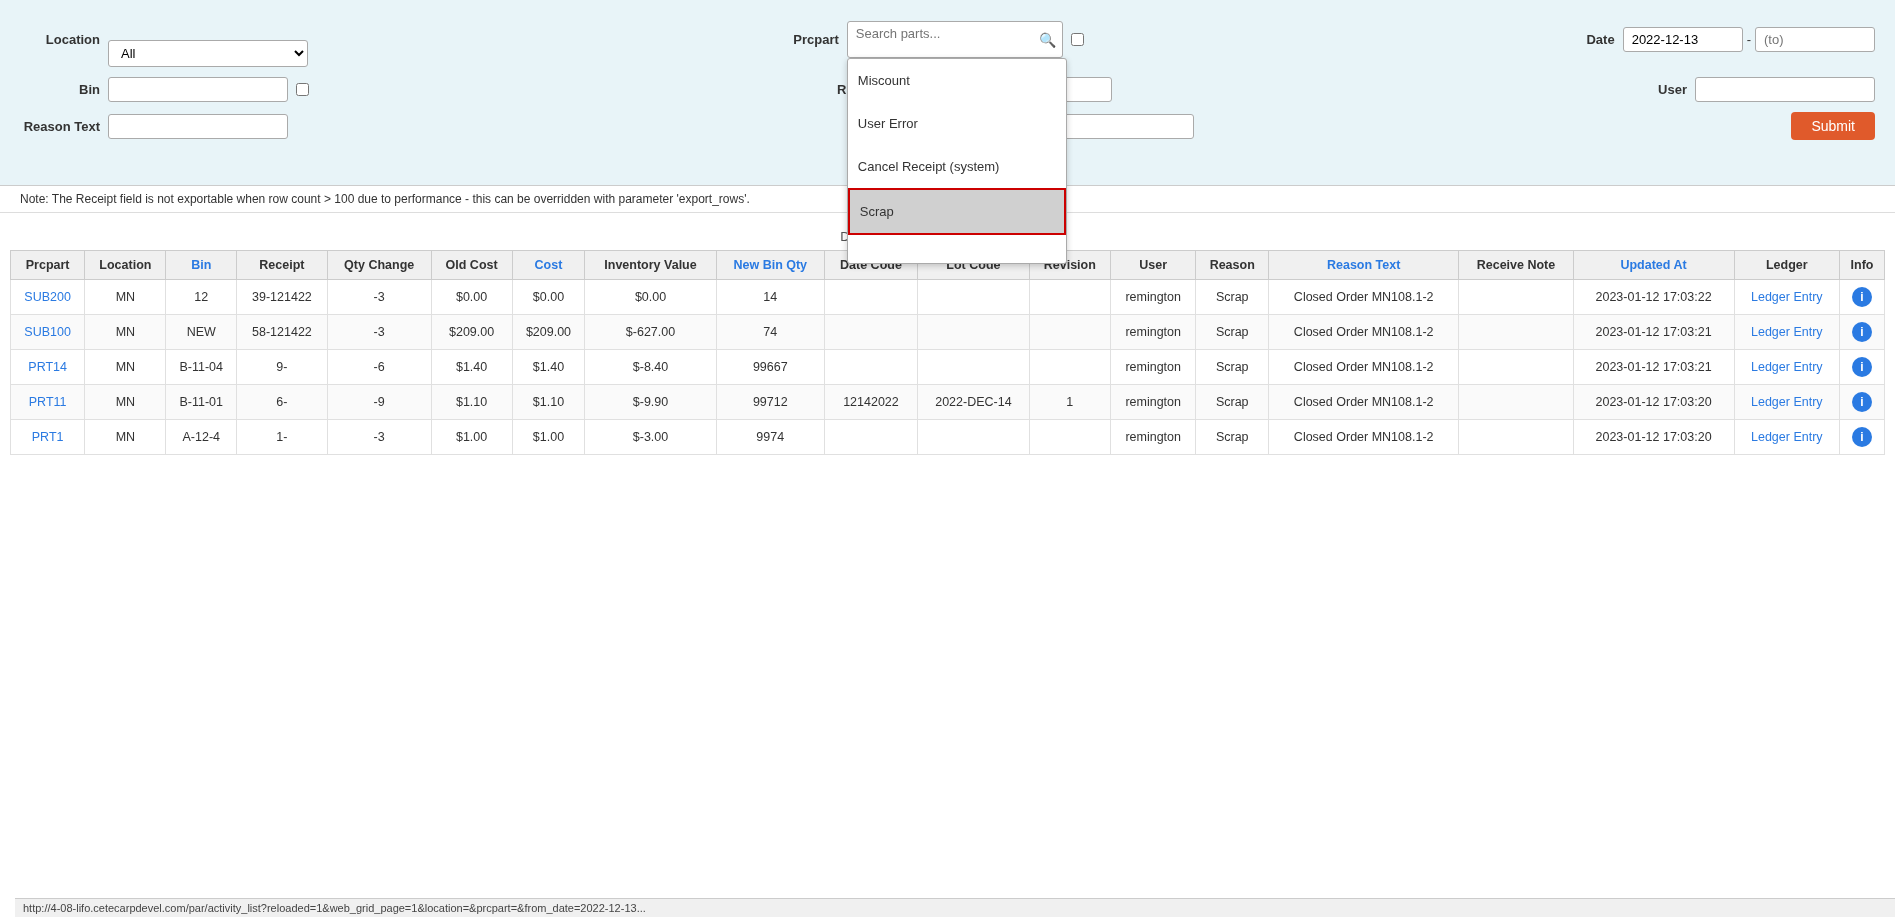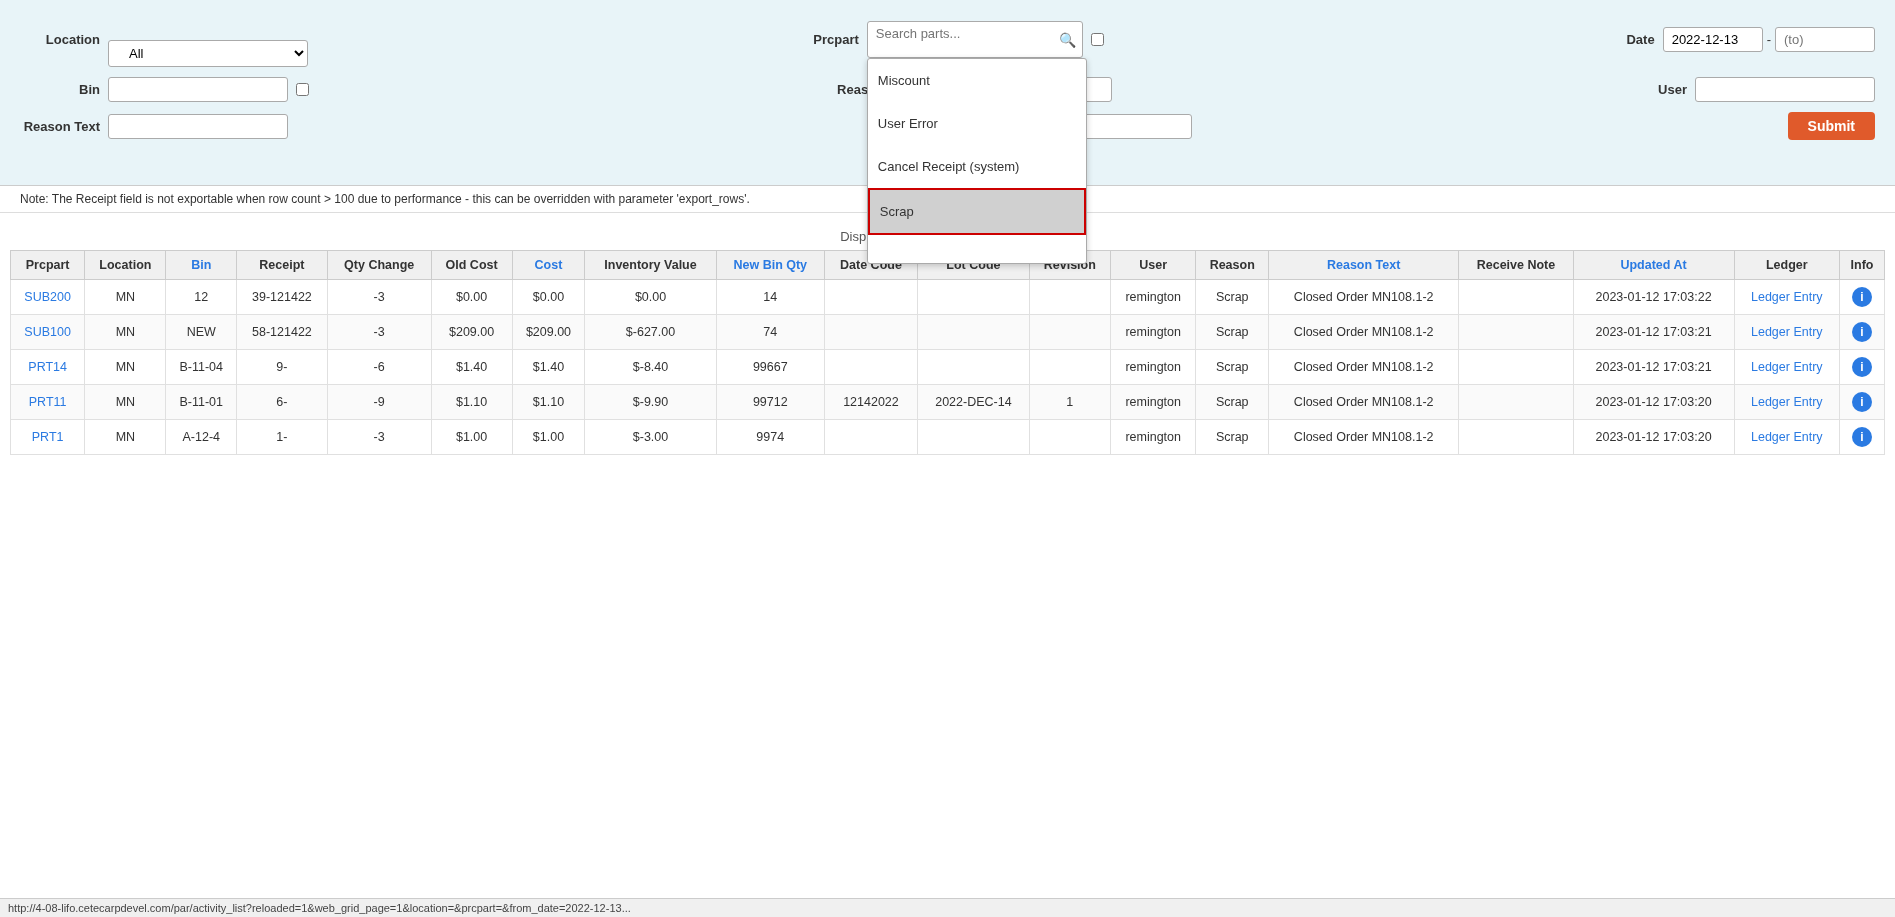--- a/index.html
+++ b/index.html
@@ -23,21 +23,21 @@
     }
     .filter-input {
       border: 1px solid #aaa;
       padding: 4px 8px;
       border-radius: 3px;
       font-size: 13px;
       background: #fff;
     }
     .filter-select {
       border: 1px solid #aaa;
-      padding: 4px 16px;
+      padding: 4px 8px;
       border-radius: 3px;
       font-size: 13px;
       background: #fff;
       min-width: 200px;
       margin-top: 28px;
     }
     .filter-group {
       display: flex;
       align-items: center;
       gap: 8px;
@@ -66,31 +66,31 @@
       display: flex;
       align-items: center;
       gap: 4px;
     }
     .date-input {
       border: 1px solid #aaa;
       padding: 4px 8px;
       border-radius: 3px;
       font-size: 13px;
       background: #fff;
-      width: 100px;
+      width: 120px;
     }
     .submit-btn {
       background: #e05a2b;
       color: #fff;
       border: none;
       padding: 6px 20px;
       border-radius: 4px;
       font-size: 14px;
       cursor: pointer;
-      font-weight: bold;
+      font-weight: normal;
     }
     .spacer { flex: 1; }
 
     
     .dropdown-container {
       position: relative;
     }
     .dropdown-menu {
       position: absolute;
       top: 100%;
@@ -194,21 +194,21 @@
       font-weight: bold;
       display: inline-flex;
       align-items: center;
       justify-content: center;
     }
 
     
     .bottom-status {
       position: fixed;
       bottom: 0;
-      left: 0;
+      left: 15px;
       right: 0;
       background: #f0f0f0;
       border-top: 1px solid #ccc;
       padding: 3px 8px;
       font-size: 11px;
       color: #444;
     }
   </style>
 </head>
 <body>

